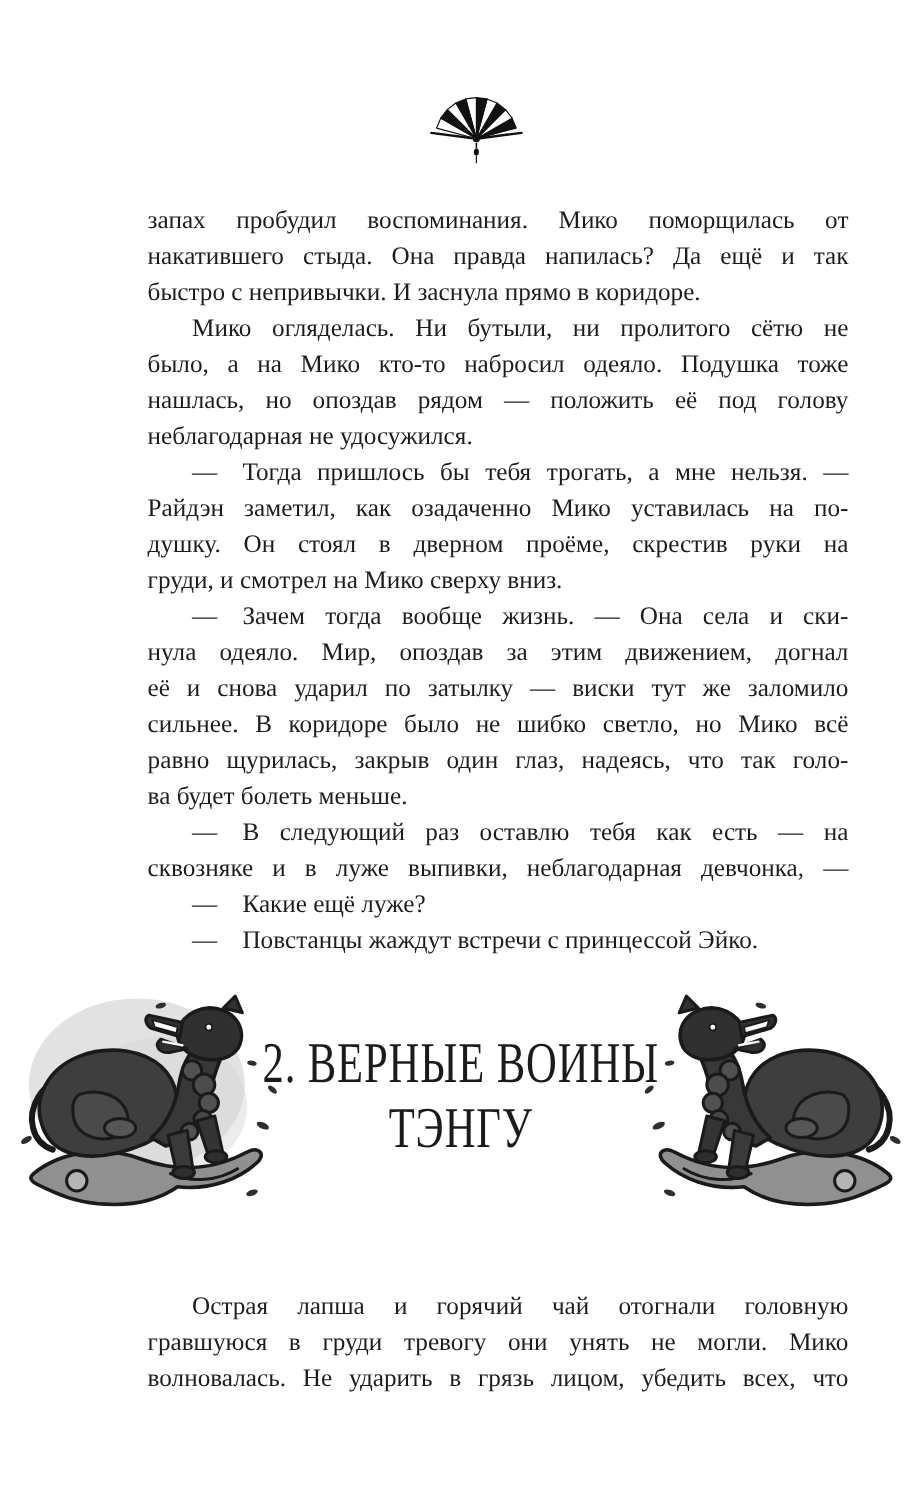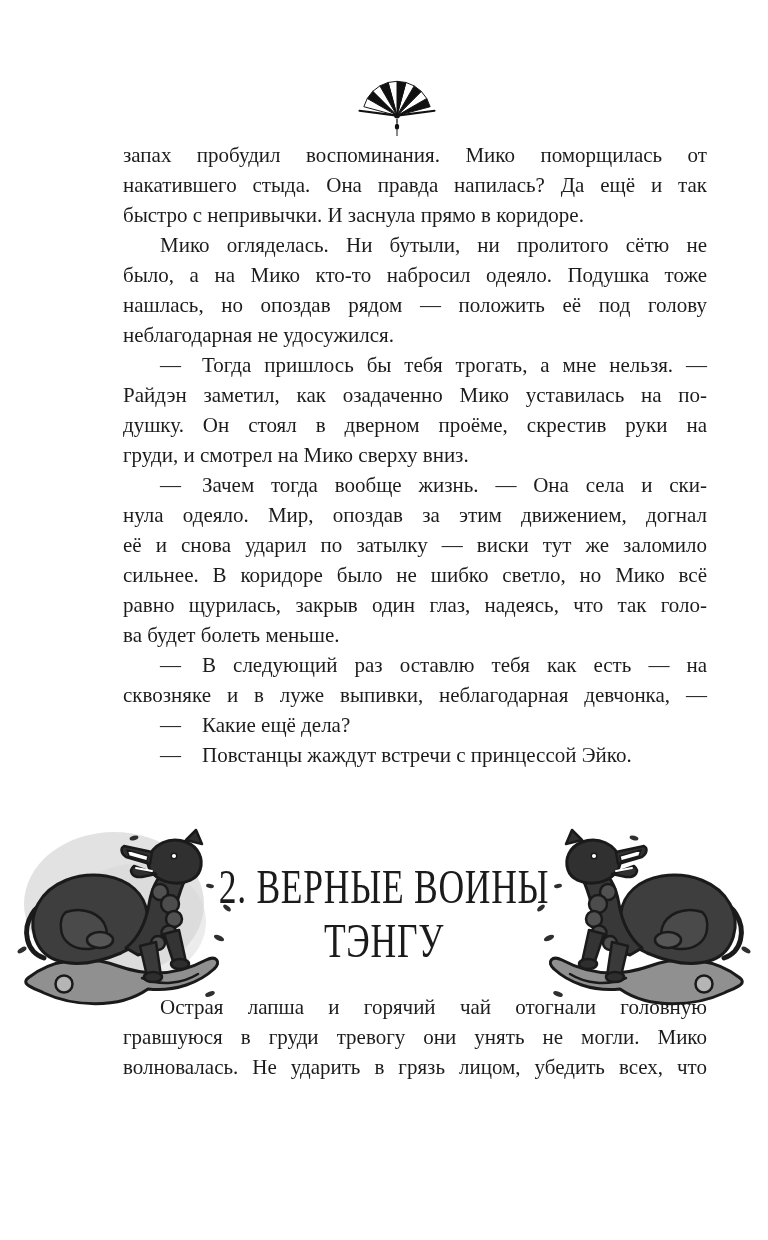--- a/index.html
+++ b/index.html
@@ -18,23 +18,24 @@
   .fan {
     position: absolute;
     left: 348px; top: 73px;
     width: 98px; height: 64px;
   }
   .text-block {
     position: absolute;
     left: 123px;
     width: 584px;
     font-size: 21px;
+    margin-top: 28px;
   }
   #block-top { top: 140px; }
-  #block-bottom { top: 992px; }
+  #block-bottom { top: 1045px; }
   .line {
     height: 30px;
     line-height: 30px;
     text-align: justify;
     white-space: normal;
   }
   .line.just { text-align-last: justify; }
   .line.indent { text-indent: 37px; }
   .chapter-title {
     position: absolute;
@@ -95,21 +96,21 @@
       <div class="line just">душку. Он стоял в дверном проёме, скрестив руки на</div>
       <div class="line">груди, и смотрел на Мико сверху вниз.</div>
       <div class="line indent just">— Зачем тогда вообще жизнь. — Она села и ски-</div>
       <div class="line just">нула одеяло. Мир, опоздав за этим движением, догнал</div>
       <div class="line just">её и снова ударил по затылку — виски тут же заломило</div>
       <div class="line just">сильнее. В коридоре было не шибко светло, но Мико всё</div>
       <div class="line just">равно щурилась, закрыв один глаз, надеясь, что так голо-</div>
       <div class="line">ва будет болеть меньше.</div>
       <div class="line indent just">— В следующий раз оставлю тебя как есть — на</div>
       <div class="line just">сквозняке и в луже выпивки, неблагодарная девчонка, —</div>
-      <div class="line indent">— Какие ещё дела?</div>
+      <div class="line indent">— Какие ещё луже?</div>
       <div class="line indent">— Повстанцы жаждут встречи с принцессой Эйко.</div>
     </div>
 
   <svg width="0" height="0" style="position:absolute" aria-hidden="true">
     <symbol id="lion-art" viewBox="0 0 220 185">
       <g stroke="#1a1a1a" stroke-width="3" stroke-linejoin="round" stroke-linecap="round">
         <path d="M14,152 C36,134 72,128 104,140 C138,152 166,148 192,134 C202,129 208,136 200,143 C186,156 162,166 134,163 C104,184 58,180 30,167 C17,161 7,158 14,152 Z" fill="#909090"></path>
         <path d="M128,152 C146,160 168,158 184,148" fill="none" stroke-width="2.5"></path>
         <circle cx="50" cy="158" r="8.5" fill="#b5b5b5" stroke-width="2.5"></circle>
         <path d="M30,132 C12,126 8,104 18,88 C24,78 36,72 48,74" fill="none" stroke-width="5"></path>

